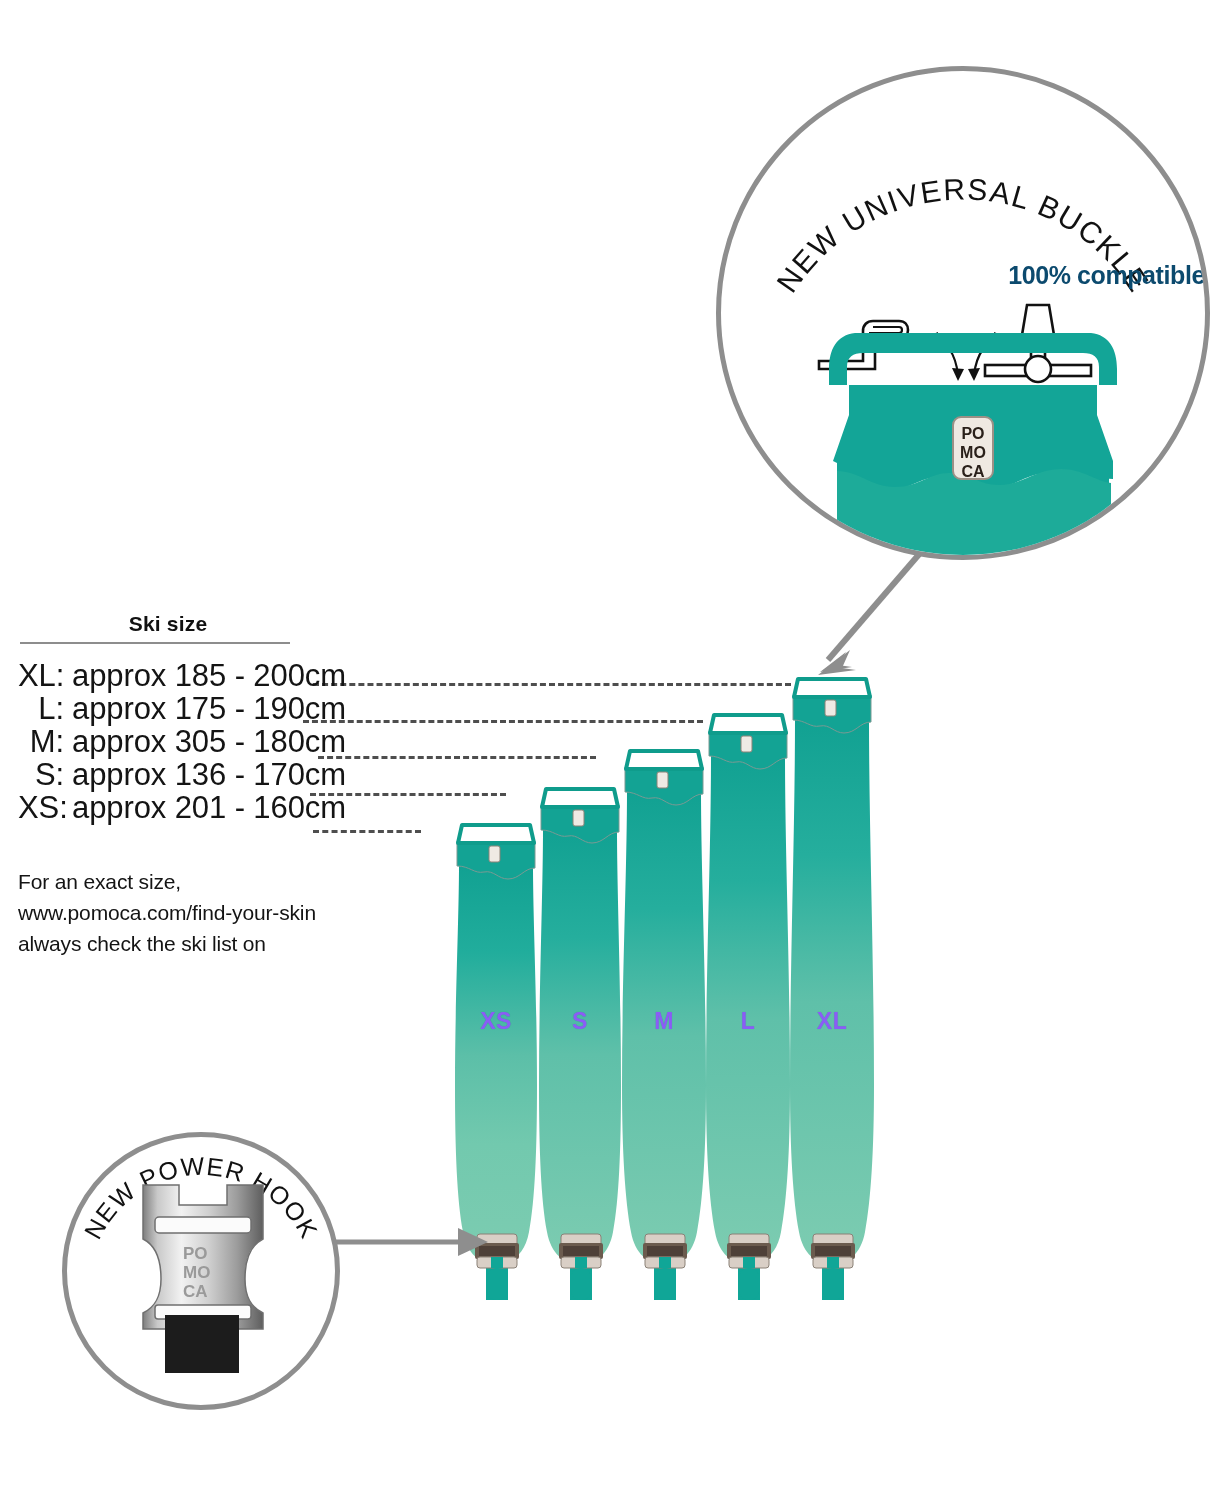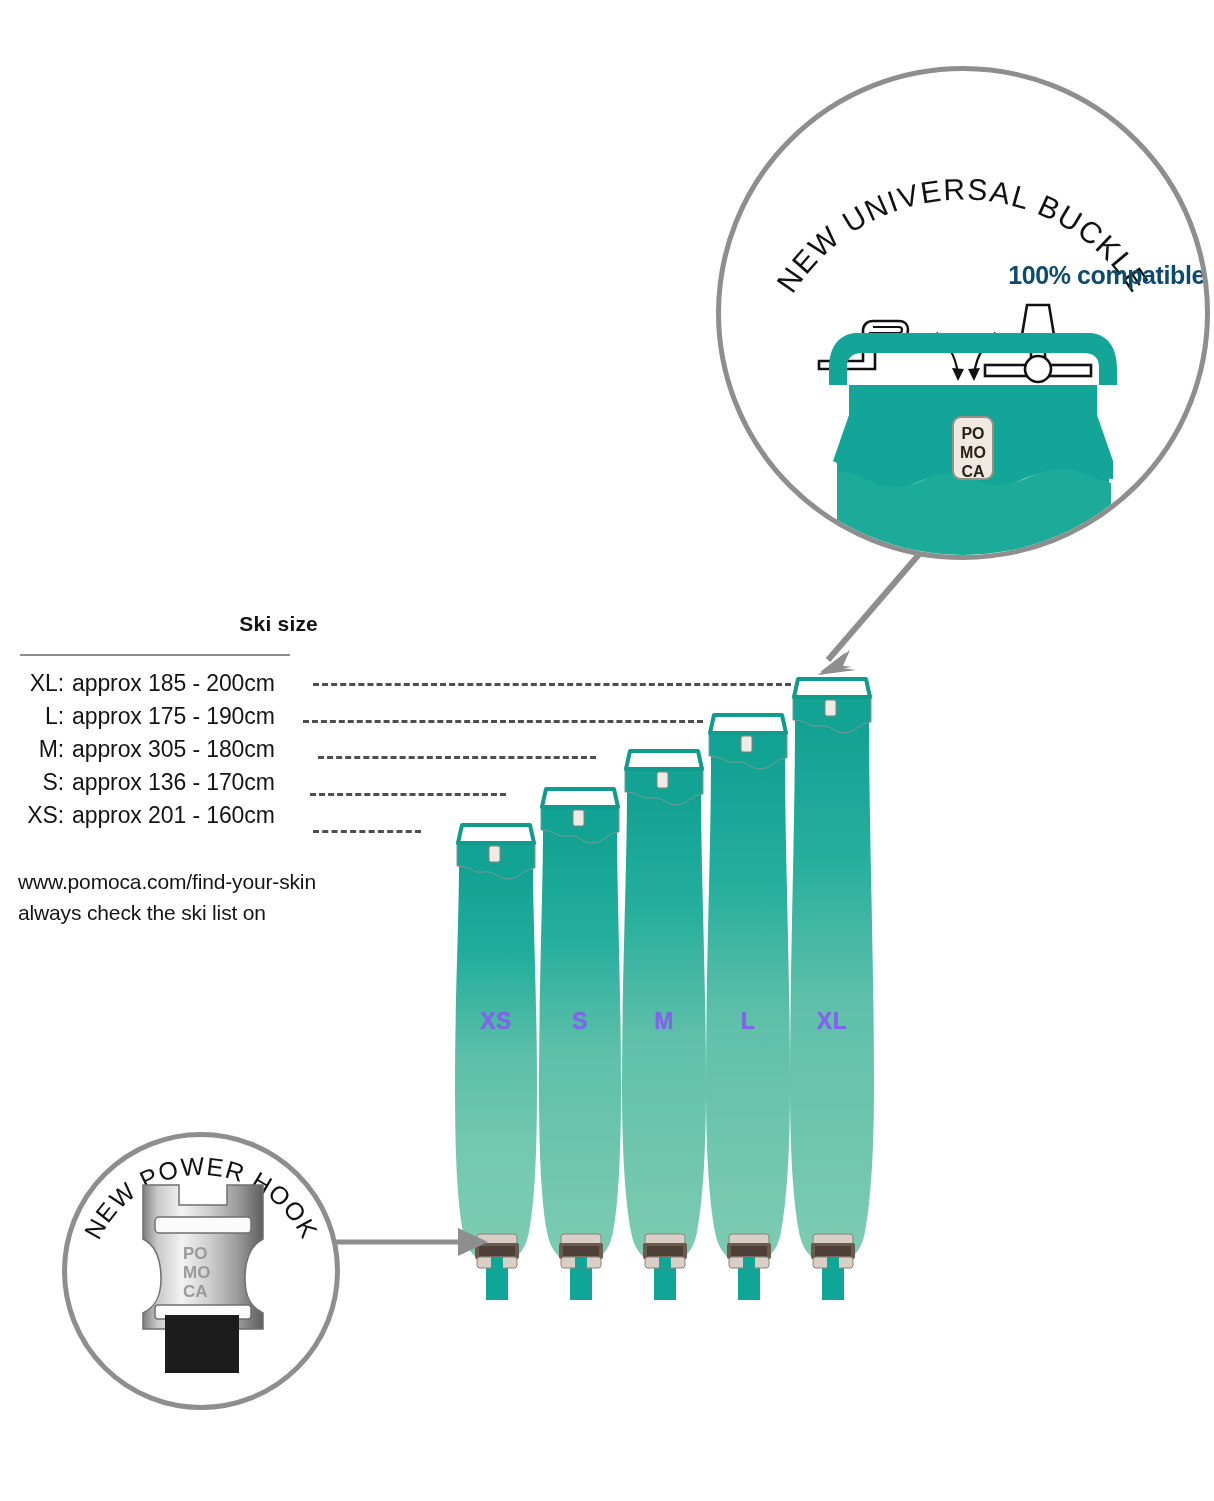--- a/index.html
+++ b/index.html
@@ -7,27 +7,27 @@
     width:1214px;height:1501px;position:relative;overflow:hidden;
     background:#ffffff;
     font-family:"Liberation Sans","DejaVu Sans",sans-serif;
     color:#1a1a1a;
   }
   .stage{position:absolute;left:0;top:0;width:1214px;height:1501px;}
 
   
   #ski-size-panel{position:absolute;left:18px;top:612px;width:300px;}
   #ski-size-title{
-    font-size:21px;font-weight:bold;text-align:right;letter-spacing:.2px;
-    padding-bottom:18px;color:#111;
+    font-size:21px;font-weight:bold;text-align:center;letter-spacing:.2px;
+    padding-bottom:6px;color:#111;
   }
   #ski-size-rule{height:2px;background:#8d8d8d;width:270px;margin-left:2px;}
   .size-rows{margin-top:14px;}
   .size-row{
-    display:flex;align-items:baseline;height:33px;font-size:23px;color:#141414;
+    display:flex;align-items:baseline;height:33px;font-size:31px;color:#141414;
     letter-spacing:-0.1px;
   }
   .size-row .sz{width:46px;text-align:right;padding-right:8px;flex:none;}
   .size-row .rng{white-space:nowrap;text-align:center;}
   #note-block{
     position:absolute;left:18px;top:866px;width:420px;
     font-size:21px;line-height:31px;color:#141414;letter-spacing:-0.15px;
   }
 
   
@@ -99,20 +99,21 @@
         <span class="rng">approx 136 - 170cm</span>
       </div>
       <div class="size-row">
         <span class="sz">XS:</span>
         <span class="rng">approx 201 - 160cm</span>
       </div>
     </div>
   </div>
 
   <div id="note-block">
+    <div>For an exact size,</div>
     <div>www.pomoca.com/find-your-skin</div>
     <div>always check the ski list on</div>
   </div>
 
   <div id="skins">
     <svg width="1214" height="1501" viewBox="0 0 1214 1501">
       <defs>
         <linearGradient id="skinGrad" x1="0" y1="0" x2="0" y2="1">
           <stop offset="0%" stop-color="#11a192"></stop>
           <stop offset="22%" stop-color="#21ad9c"></stop>

